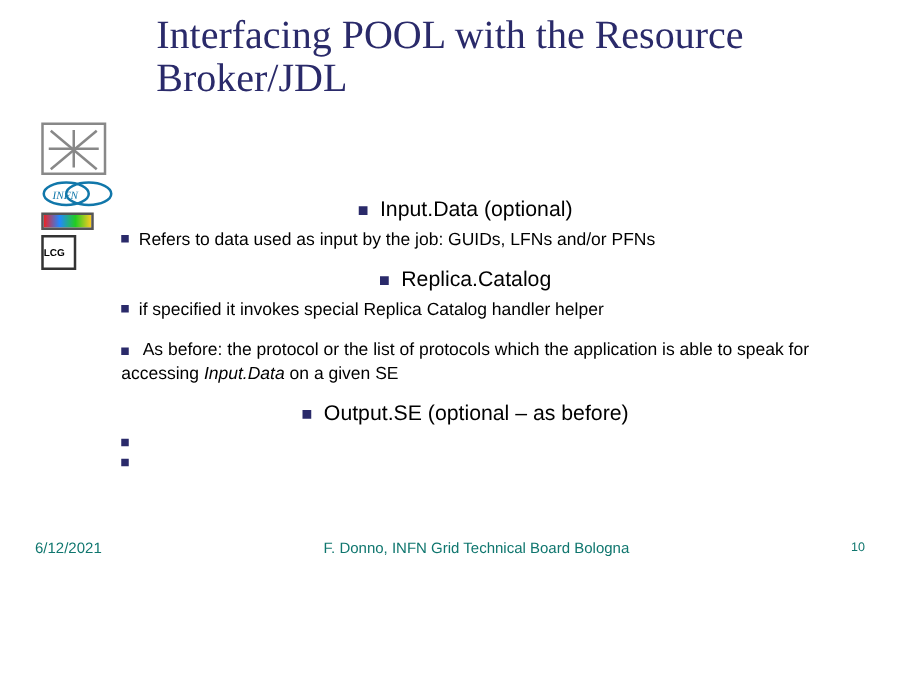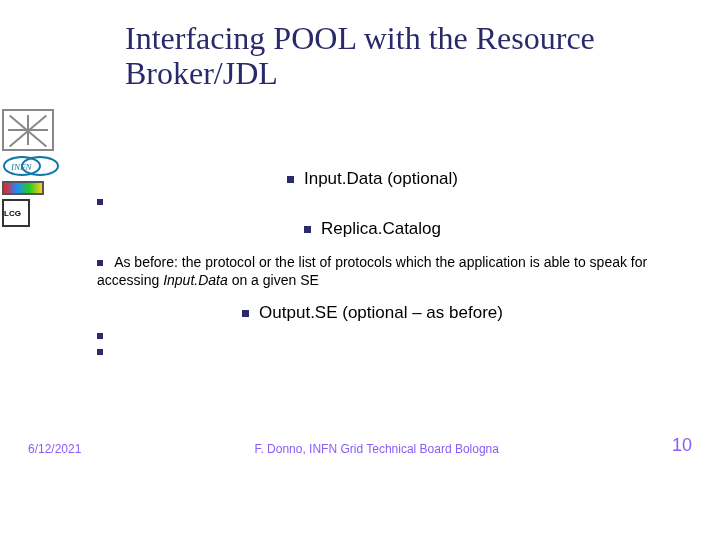--- a/index.html
+++ b/index.html
@@ -1,19 +1,19 @@
 <!DOCTYPE html>
 <html><head>
 <meta charset="utf-8">
 <style>
   * { box-sizing: border-box; margin: 0; padding: 0; }
   html, body { width: 720px; height: 540px; background: #fff; font-family: Verdana, Geneva, sans-serif; color: #000; overflow: hidden; }
-  .slide { position: relative; width: 720px; height: 453px; margin-top: 11px; }
+  .slide { position: relative; width: 720px; height: 453px; }
   .title { position: absolute; left: 125px; top: 10px; width: 560px; font-family: "Times New Roman", serif; font-size: 32px; line-height: 1.1; color: #2a2a6a; }
-  .logos { position: absolute; left: 2px; top: 98px; width: 80px; }
+  .logos { position: absolute; left: 33px; top: 98px; width: 80px; }
   .logo-grid { width: 52px; height: 42px; border: 2px solid #888; position: relative; margin-bottom: 2px; background: linear-gradient(#fff, #fff); }
   .logo-grid::before, .logo-grid::after { content: ""; position: absolute; background: #888; }
   .logo-grid::before { left: 50%; top: 4px; bottom: 4px; width: 2px; transform: translateX(-1px); }
   .logo-grid::after  { top: 50%; left: 4px; right: 4px; height: 2px; transform: translateY(-1px); }
   .logo-grid .d1 { position: absolute; width: 100%; height: 2px; background: #888; top: 50%; left: 0; transform: rotate(40deg); transform-origin: center; }
   .logo-grid .d2 { position: absolute; width: 100%; height: 2px; background: #888; top: 50%; left: 0; transform: rotate(-40deg); transform-origin: center; }
   .logo-infn { width: 58px; height: 26px; }
   .logo-infn svg { width: 100%; height: 100%; }
   .logo-grid2 { width: 42px; height: 14px; background: linear-gradient(90deg,#e22,#28f,#2c2,#fc2); border: 2px solid #555; margin-top: 2px; position: relative; }
   .logo-lcg { width: 28px; height: 28px; border: 2px solid #333; margin-top: 4px; font-size: 8px; font-weight: bold; display: flex; align-items: center; justify-content: flex-start; }
@@ -21,22 +21,22 @@
   .b1, .b2 { display: flex; align-items: flex-start; }
   .b1 { margin-bottom: 4px; justify-content: center; }
   .b2 { margin-left: 42px; margin-bottom: 4px; line-height: 1.3; }
   .b2-wrap { margin-left: 42px; margin-bottom: 4px; line-height: 1.3; }
   .sq { flex: 0 0 7px; width: 7px; height: 7px; background: #2a2a6a; margin-top: 7px; margin-right: 10px; }
   .sq-sm { flex: 0 0 6px; width: 6px; height: 6px; background: #2a2a6a; margin-top: 6px; margin-right: 8px; }
   .lvl1-text { font-size: 17px; color: #000; }
   .mono-path { font-family: inherit; }
   .italic { font-style: italic; }
   .section { margin-bottom: 14px; }
-  .footer { position: absolute; left: 0; right: 0; bottom: 8px; display: flex; justify-content: space-between; align-items: flex-end; font-size: 12px; padding: 0 28px; color: #8b5cf6; }
-  .pagenum { font-size: 18px; }
+  .footer { position: absolute; left: 0; right: 0; bottom: 8px; display: flex; justify-content: space-between; align-items: center; font-size: 12px; padding: 0 28px; color: #0f766e; }
+  .pagenum { font-size: 10px; }
 </style>
 </head>
 <body>
 
 <div class="slide">
 
   <div class="title">Interfacing POOL with the Resource Broker/JDL</div>
 
   <div class="logos">
     <div class="logo-grid">
@@ -58,27 +58,32 @@
 
   <div class="body">
 
     <div class="section">
       <div class="b1">
           <span class="sq"></span>
         <span class="lvl1-text">Input.Data (optional)</span>
       </div>
       <div class="b2">
           <span class="sq-sm"></span>
+        <span>Refers to data used as input by the job: GUIDs, LFNs and/or PFNs</span>
       </div>
     </div>
 
     <div class="section">
       <div class="b1">
           <span class="sq"></span>
         <span class="lvl1-text">Replica.Catalog</span>
+      </div>
+      <div class="b2">
+          <span class="sq-sm"></span>
+        <span>if specified it invokes special Replica Catalog handler helper</span>
       </div>
     </div>
 
     <div class="section">
       <div class="b2-wrap">
         <span class="sq-sm" style="display:inline-block;vertical-align:middle;margin-top:0;"></span>
         <span>As before: the protocol or the list of protocols which the application is able to speak for accessing </span><span class="italic">Input.Data</span><span> on a given SE</span>
       </div>
     </div>
 

